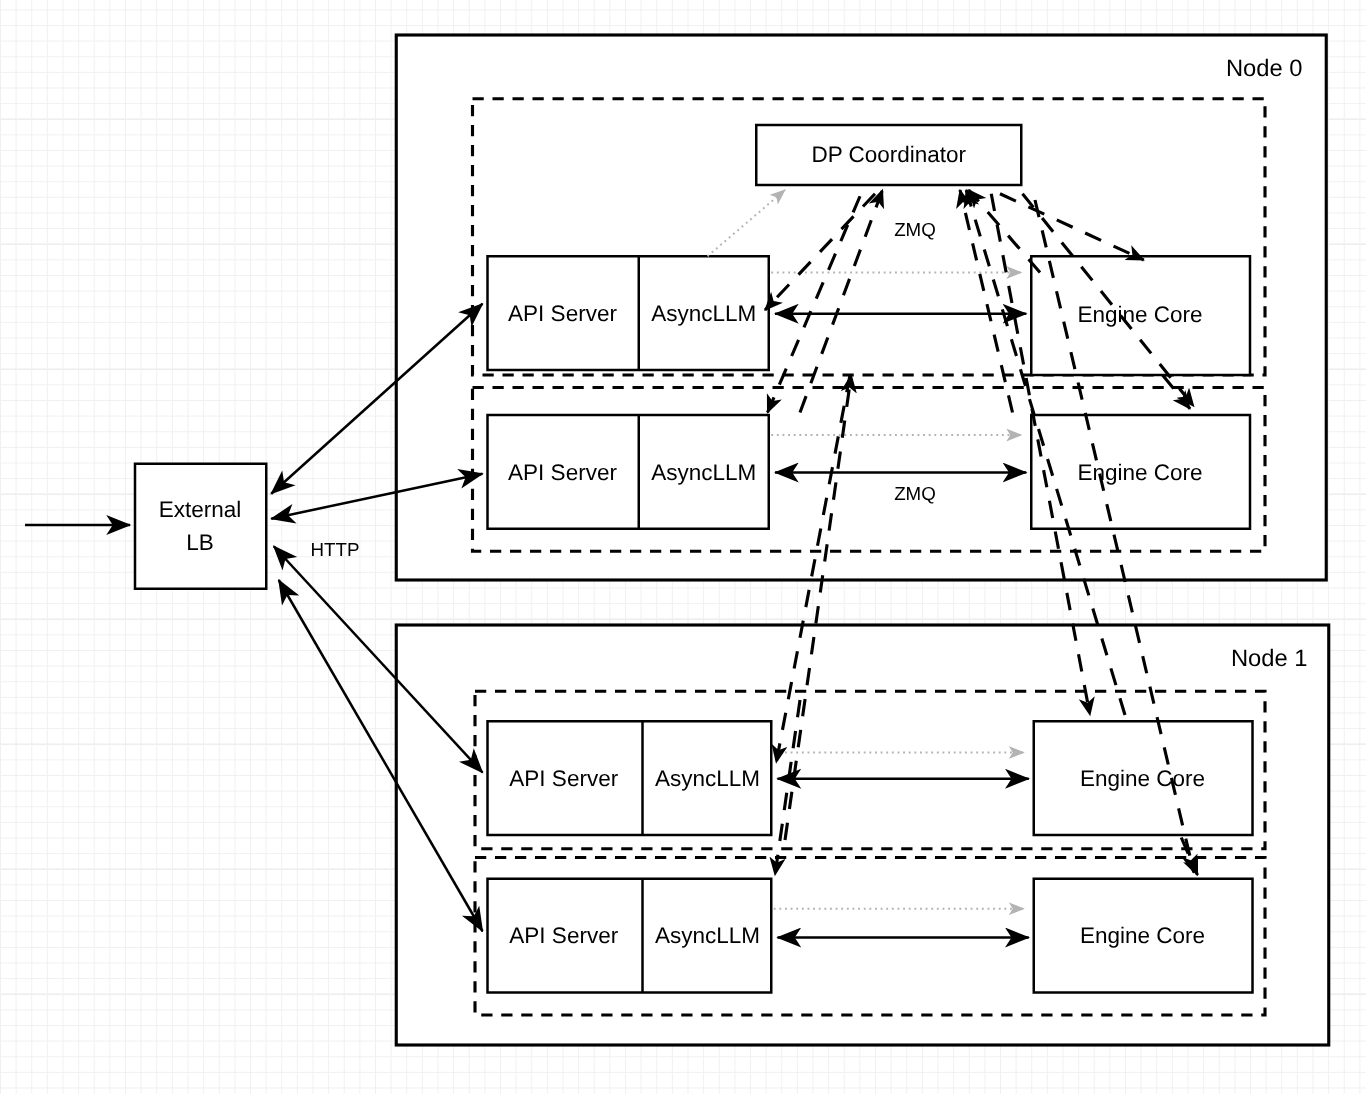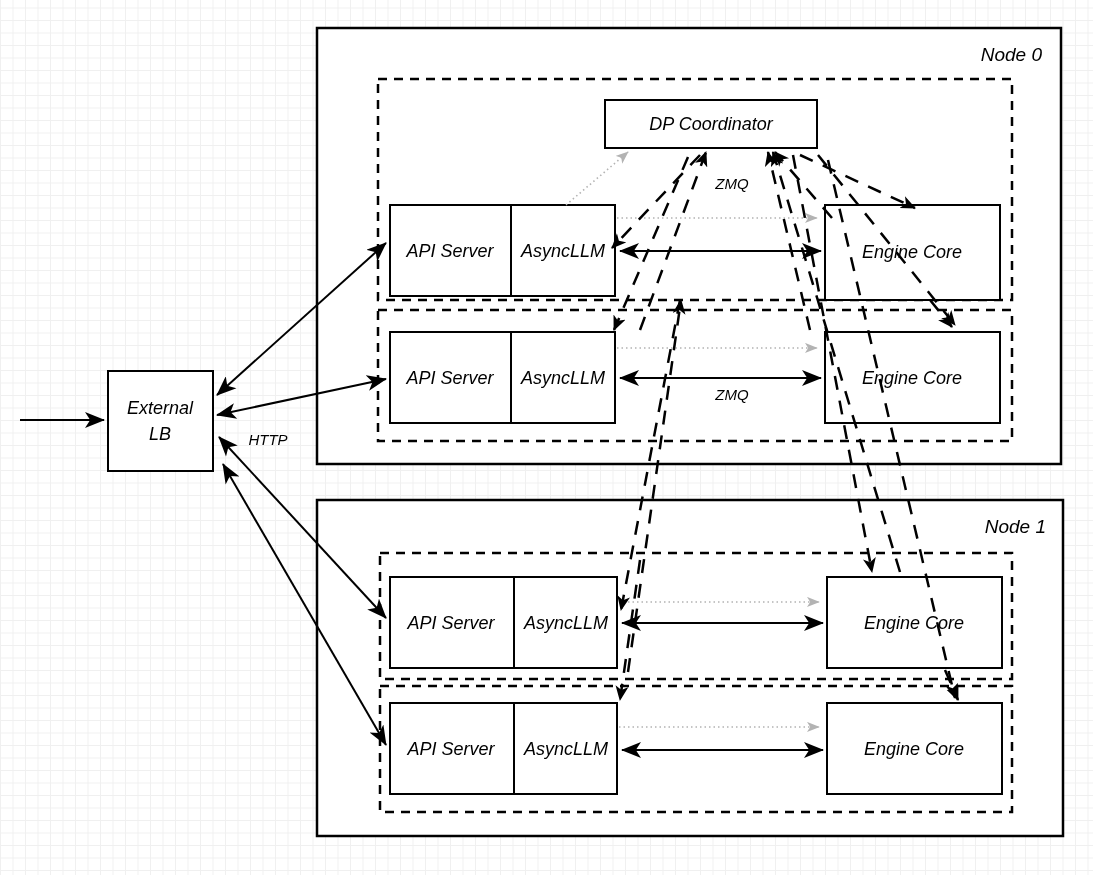--- a/index.html
+++ b/index.html
@@ -14,21 +14,20 @@
     background-color: #ffffff;
     background-image:
       linear-gradient(to right, #f0f0f0 1px, transparent 1px),
       linear-gradient(to bottom, #f0f0f0 1px, transparent 1px),
       linear-gradient(to right, #e0e0e0 1px, transparent 1px),
       linear-gradient(to bottom, #e0e0e0 1px, transparent 1px);
     background-size: 12.5px 12.5px, 12.5px 12.5px, 100px 100px, 100px 100px;
     background-position: 0 -5px, 0 -5px, 0 -5px, 0 -5px;
     overflow: hidden;
     font-family: "Liberation Sans", sans-serif;
-    font-style: italic;
   }
   svg#diagram {
     position: absolute;
     left: 0; top: 0;
     width: 1093px;
     height: 875px;
   }
   .solid-box {
     fill: #ffffff;
     stroke: #000000;

